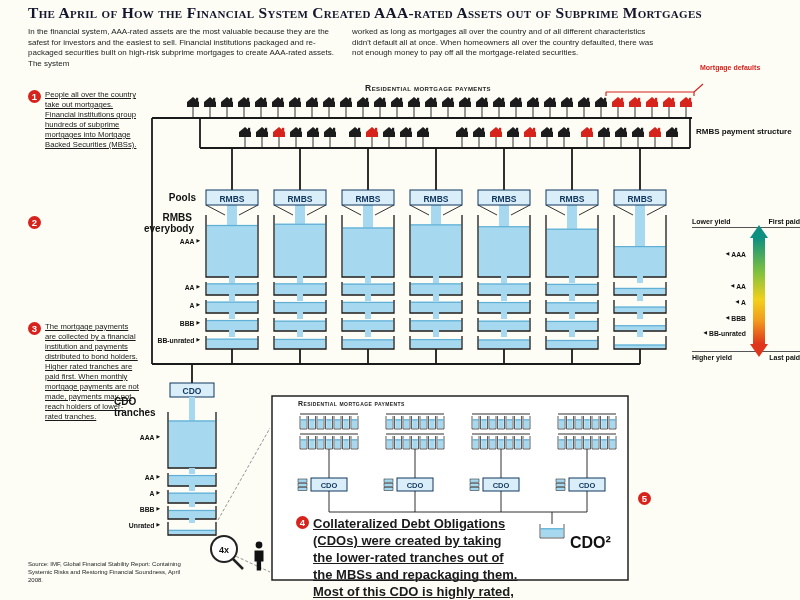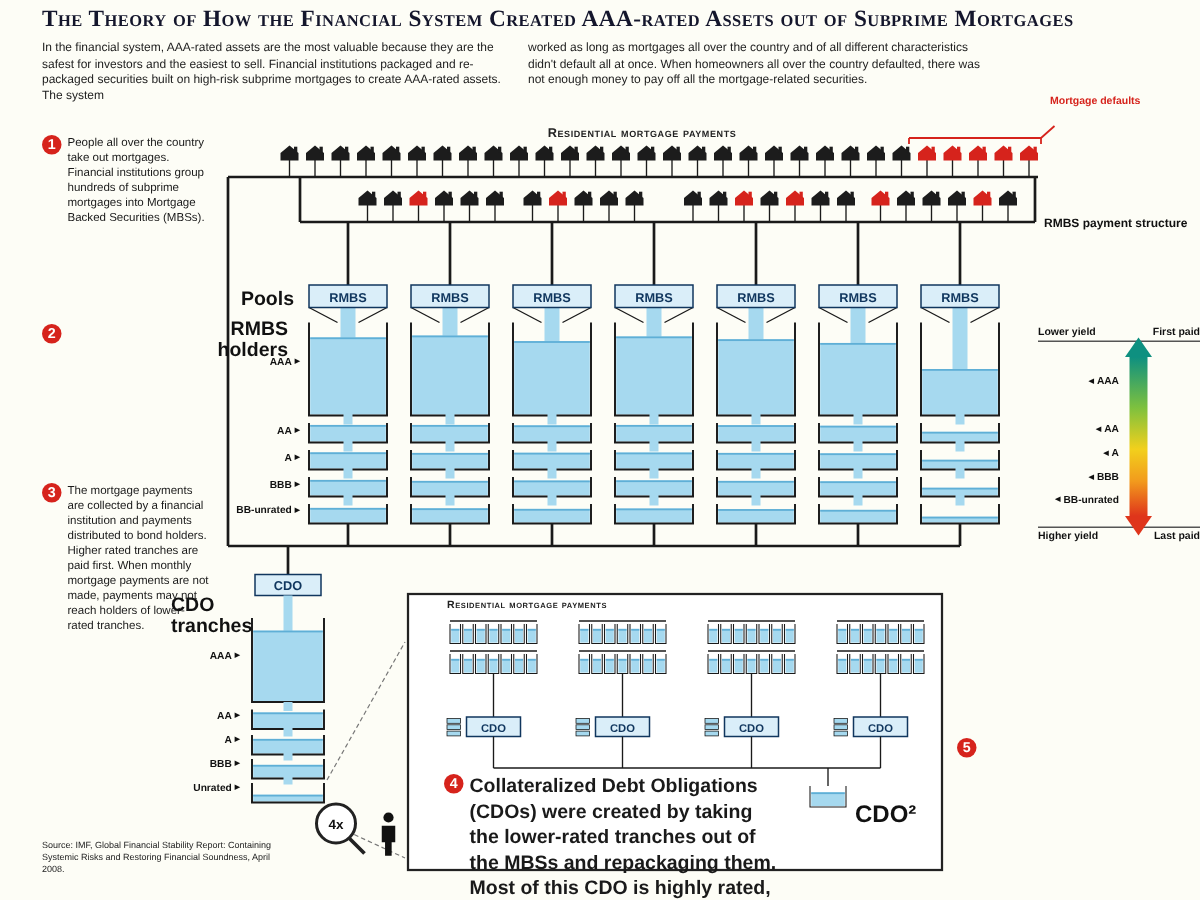--- a/index.html
+++ b/index.html
@@ -5,26 +5,26 @@
   html,body{margin:0;padding:0;background:#ffffff;}
   .page{position:relative;width:800px;height:600px;background:#fdfdf6;overflow:hidden;
         font-family:"Liberation Sans",sans-serif;color:#1a1a1a;}
   .title{position:absolute;left:28px;top:4px;width:764px;margin:0;
          font-family:"Liberation Serif",serif;font-variant:small-caps;font-weight:700;
          font-size:15.5px;letter-spacing:.3px;color:#14162c;}
   .intro-col{position:absolute;margin:0;font-size:8px;line-height:1.33;color:#1c1c1c;}
   .heading{position:absolute;font-variant:small-caps;font-weight:700;font-size:8.5px;
            letter-spacing:.4px;color:#222;text-align:center;}
   .heading.inset-h{font-size:7px;text-align:left;}
-  .lbl{position:absolute;font-size:13px;font-weight:700;color:#111;line-height:1.1;}
+  .lbl{position:absolute;font-size:10px;font-weight:700;color:#111;line-height:1.1;}
   .red{color:#d6231c;}
   .note{position:absolute;display:flex;gap:4px;align-items:flex-start;}
   .badge{flex:0 0 13px;width:13px;height:13px;border-radius:50%;background:#d6231c;color:#fff;
          font-size:9.5px;font-weight:700;text-align:center;line-height:13.5px;}
-  .note-body{font-size:7.7px;line-height:1.3;}
+  .note-body{font-size:7.7px;line-height:1.3;text-decoration:underline;}
   .note.bold4 .note-body{font-weight:700;font-size:13px;}
   .ps-head{position:absolute;font-size:8px;font-weight:700;color:#111;}
   .ps-text{position:absolute;font-size:7.2px;line-height:1.32;color:#1c1c1c;}
   .yield-row{position:absolute;left:692px;width:108px;display:flex;justify-content:space-between;
              font-size:7px;font-weight:700;color:#111;}
   .yield-row.top{border-bottom:1px solid #555;padding-bottom:2px;}
   .yield-row.bottom{border-top:1px solid #555;padding-top:2px;}
   .tranche-lbl{position:absolute;display:flex;justify-content:flex-end;gap:2px;align-items:center;
                font-size:6.8px;font-weight:700;color:#111;line-height:1.05;}
   .tranche-lbl .tri{font-size:4.5px;color:#111;}
@@ -674,30 +674,30 @@
         <line x1="587" y1="491" x2="587" y2="512" class="pipe thin"></line>
         <line x1="329" y1="512" x2="587" y2="512" class="pipe thin"></line>
         <line x1="552" y1="512" x2="552" y2="524" class="pipe thin"></line>
         <rect x="540.8" y="528.2" width="22.4" height="9.199999999999955" class="liquid"></rect>
         <rect x="540.8" y="528.2" width="22.4" height="1.2" class="liquid-top"></rect>
         <path d="M540 524V538H564V524" class="tankwall mini"></path>
       </g>
     <text x="570" y="548" class="cdo2">CDO²</text>
   </svg>
 
-  <h1 class="title">The Theory of How the Financial System Created AAA-rated Assets out of Subprime Mortgages</h1>
+  <h1 class="title">The April of How the Financial System Created AAA-rated Assets out of Subprime Mortgages</h1>
   <p class="intro-col" style="left:28px;top:27px;width:312px">In the financial system, AAA-rated assets are the most valuable because they are the safest for investors and the easiest to sell. Financial institutions packaged and re-packaged securities built on high-risk subprime mortgages to create AAA-rated assets. The system</p>
   <p class="intro-col" style="left:352px;top:27px;width:312px">worked as long as mortgages all over the country and of all different characteristics didn't default all at once. When homeowners all over the country defaulted, there was not enough money to pay off all the mortgage-related securities.</p>
 
   <div class="heading" style="left:278px;top:83px;width:300px">Residential mortgage payments</div>
   <div class="heading inset-h" style="left:298px;top:400px;width:200px">Residential mortgage payments</div>
 
   <div class="lbl red" style="left:700px;top:64px;width:62px;font-size:7px">Mortgage defaults</div>
   <div class="lbl" style="left:150px;top:192px;width:46px;text-align:right">Pools</div>
-  <div class="lbl" style="left:144px;top:212px;width:48px;text-align:right">RMBS holders</div>
+  <div class="lbl" style="left:144px;top:212px;width:48px;text-align:right">RMBS everybody</div>
   <div class="lbl" style="left:114px;top:396px;width:46px;text-align:left">CDO tranches</div>
 
   <div class="tranche-lbl" style="left:150px;top:238px;width:50px">
       <span>AAA</span>
       <span class="tri">▶</span>
     </div>
   <div class="tranche-lbl" style="left:150px;top:284px;width:50px">
       <span>AA</span>
       <span class="tri">▶</span>
     </div>
@@ -728,21 +728,21 @@
     </div>
   <div class="tranche-lbl" style="left:114px;top:506px;width:46px">
       <span>BBB</span>
       <span class="tri">▶</span>
     </div>
   <div class="tranche-lbl" style="left:114px;top:522px;width:46px">
       <span>Unrated</span>
       <span class="tri">▶</span>
     </div>
 
-  <div class="ps-head" style="left:696px;top:144px;width:100px">RMBS payment structure</div>
+  <div class="ps-head" style="left:696px;top:127px;width:100px">RMBS payment structure</div>
   <div class="yield-row top" style="top:218px">
     <span>Lower yield</span>
     <span>First paid</span>
   </div>
   <div class="yield-row bottom" style="top:351px">
     <span>Higher yield</span>
     <span>Last paid</span>
   </div>
   <div class="arrow-shaft"></div>
   <div class="arrow-head up"></div>

